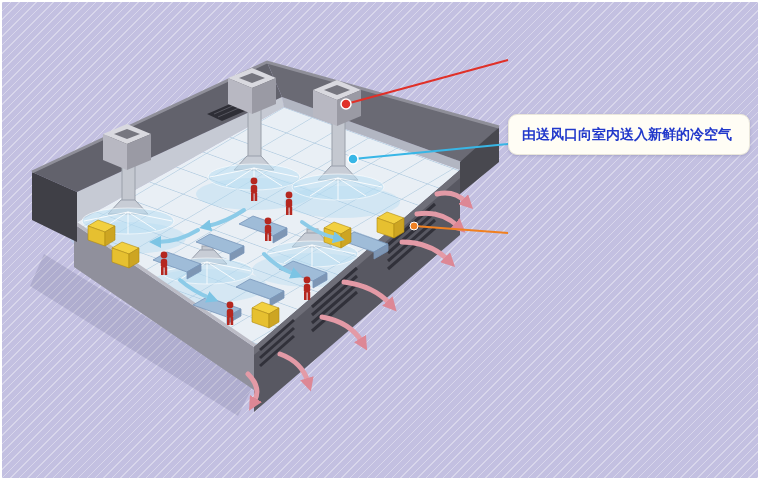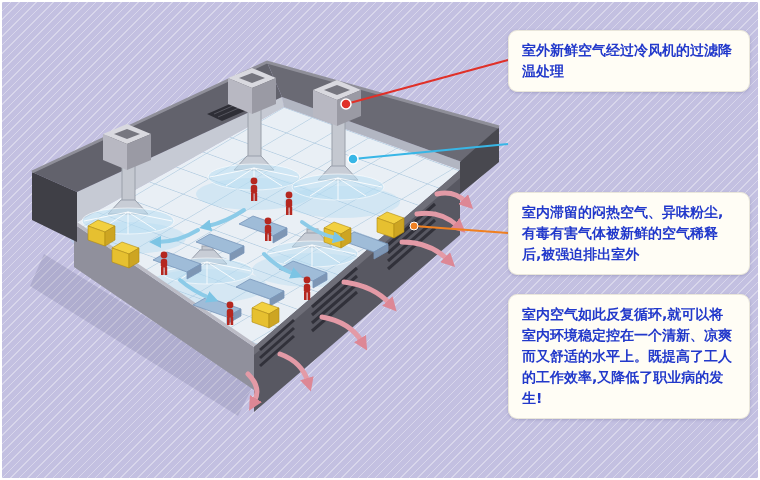--- a/index.html
+++ b/index.html
@@ -281,18 +281,16 @@
     <g>
       <line x1="506" y1="58" x2="344" y2="102" stroke="#e03028" stroke-width="2"></line>
       <circle cx="344" cy="102" r="5" fill="#e03028" stroke="#ffffff" stroke-width="1.5"></circle>
       <line x1="506" y1="142" x2="351" y2="157" stroke="#38b6e6" stroke-width="2"></line>
       <circle cx="351" cy="157" r="5" fill="#38b6e6" stroke="#ffffff" stroke-width="1.5"></circle>
       <line x1="506" y1="231" x2="412" y2="224" stroke="#f08020" stroke-width="2"></line>
       <circle cx="412" cy="224" r="4" fill="#f08020" stroke="#ffffff" stroke-width="1"></circle>
     </g>
   </svg>
 
-  <div class="callout c1">室外新鲜空气经过冷风机的过滤降温处理</div>
-  <div class="callout c3">室内滞留的闷热空气、异味粉尘,有毒有害气体被新鲜的空气稀释后,被强迫排出室外</div>
-  <div class="callout c4">室内空气如此反复循环,就可以将室内环境稳定控在一个清新、凉爽而又舒适的水平上。既提高了工人的工作效率,又降低了职业病的发生!</div>
+  <div class="callout c2">由送风口向室内送入新鲜的冷空气</div>
 
 
 </div>
 
 </body></html>

